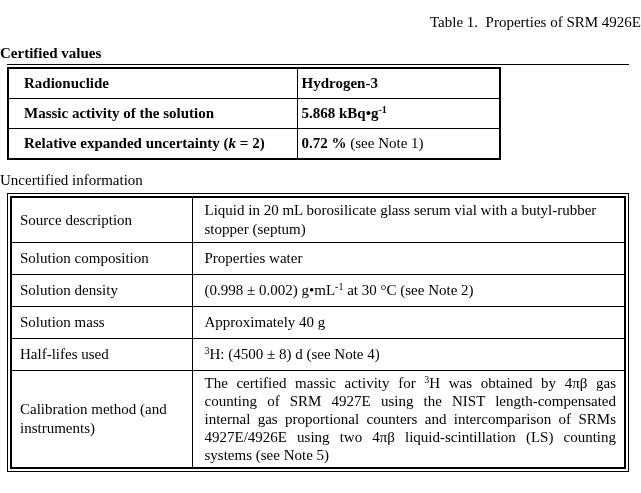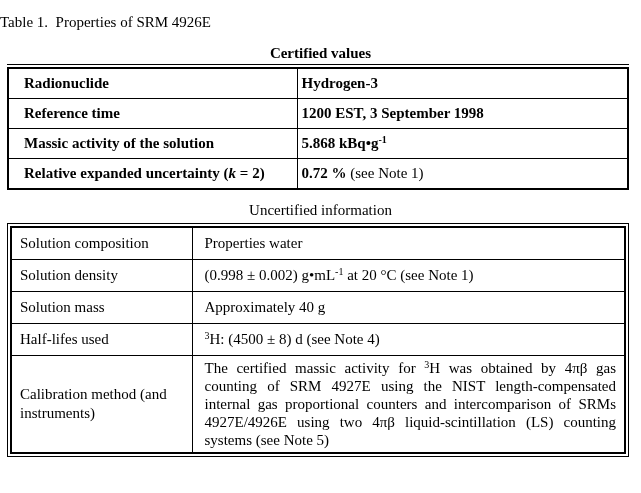--- a/index.html
+++ b/index.html
@@ -13,26 +13,26 @@
     color:#000000;
     font-family:"Liberation Serif","DejaVu Serif",serif;
     font-size:15px;
     overflow:hidden;
   }
   .doc{
     width:641px;
   }
   .title{
     padding-top:13px;
-    text-align:left;
+    text-align:right;
     line-height:18px;
     white-space:pre-wrap;
   }
   .section-title{
-    text-align:center;
+    text-align:left;
     line-height:18px;
   }
   .h-certified{
     margin-top:13px;
     margin-bottom:2px;
     font-weight:bold;
   }
   .h-uncertified{
     margin-top:11px;
     margin-bottom:6px;
@@ -42,21 +42,21 @@
     margin-left:7px;
     width:622px;
     border-top:1px solid #000;
     padding-top:2px;
   }
   table{
     border-collapse:collapse;
     table-layout:fixed;
   }
   .t1{
-    width:622px;
+    width:494px;
     border:2px solid #000;
   }
   .t1 td{
     border:1px solid #000;
     height:29px;
     vertical-align:middle;
     padding:0 6px 0 15px;
   }
   .t1 td.val{
     padding-left:4px;
@@ -112,50 +112,50 @@
       <colgroup>
           <col class="t1c1">
           <col>
         </colgroup>
       <tbody>
         <tr>
           <td><span class="b">Radionuclide</span></td>
           <td class="val"><span class="b">Hydrogen-3</span></td>
         </tr>
         <tr>
-          <td><span class="b">Reference time</span></td>
-          <td class="val"><span class="b">1200 EST, 3 September 1998</span></td>
-        </tr>
-        <tr>
           <td><span class="b">Massic activity of the solution</span></td>
           <td class="val"><span class="b">5.868 kBq•g</span><sup class="b">-1</sup></td>
         </tr>
         <tr>
           <td><span class="b">Relative expanded uncertainty (</span><span class="b i">k</span><span class="b"> = 2)</span></td>
           <td class="val"><span class="b">0.72 %</span><span> (see Note 1)</span></td>
         </tr>
       </tbody>
     </table>
   </div>
 
   <div class="section-title h-uncertified">Uncertified information</div>
 
   <table class="t2">
     <colgroup>
         <col class="t2c1">
         <col>
       </colgroup>
     <tbody>
+      <tr class="r-tall">
+        <td><span>Source description</span></td>
+        <td class="val"><span>Liquid in 20 mL borosilicate glass serum vial with a butyl-rubber</span><br><span>stopper (septum)</span></td>
+      </tr>
       <tr class="r-std">
         <td><span>Solution composition</span></td>
         <td class="val"><span>Properties water</span></td>
       </tr>
       <tr class="r-std">
         <td><span>Solution density</span></td>
-        <td class="val"><span>(0.998 ± 0.002) g•mL</span><sup>-1</sup><span> at 20 °C (see Note 1)</span></td>
+        <td class="val"><span>(0.998 ± 0.002) g•mL</span><sup>-1</sup><span> at 30 °C (see Note 2)</span></td>
       </tr>
       <tr class="r-std">
         <td><span>Solution mass</span></td>
         <td class="val"><span>Approximately 40 g</span></td>
       </tr>
       <tr class="r-std">
         <td><span>Half-lifes used</span></td>
         <td class="val"><sup>3</sup><span>H: (4500 ± 8) d (see Note 4)</span></td>
       </tr>
       <tr class="r-para">

